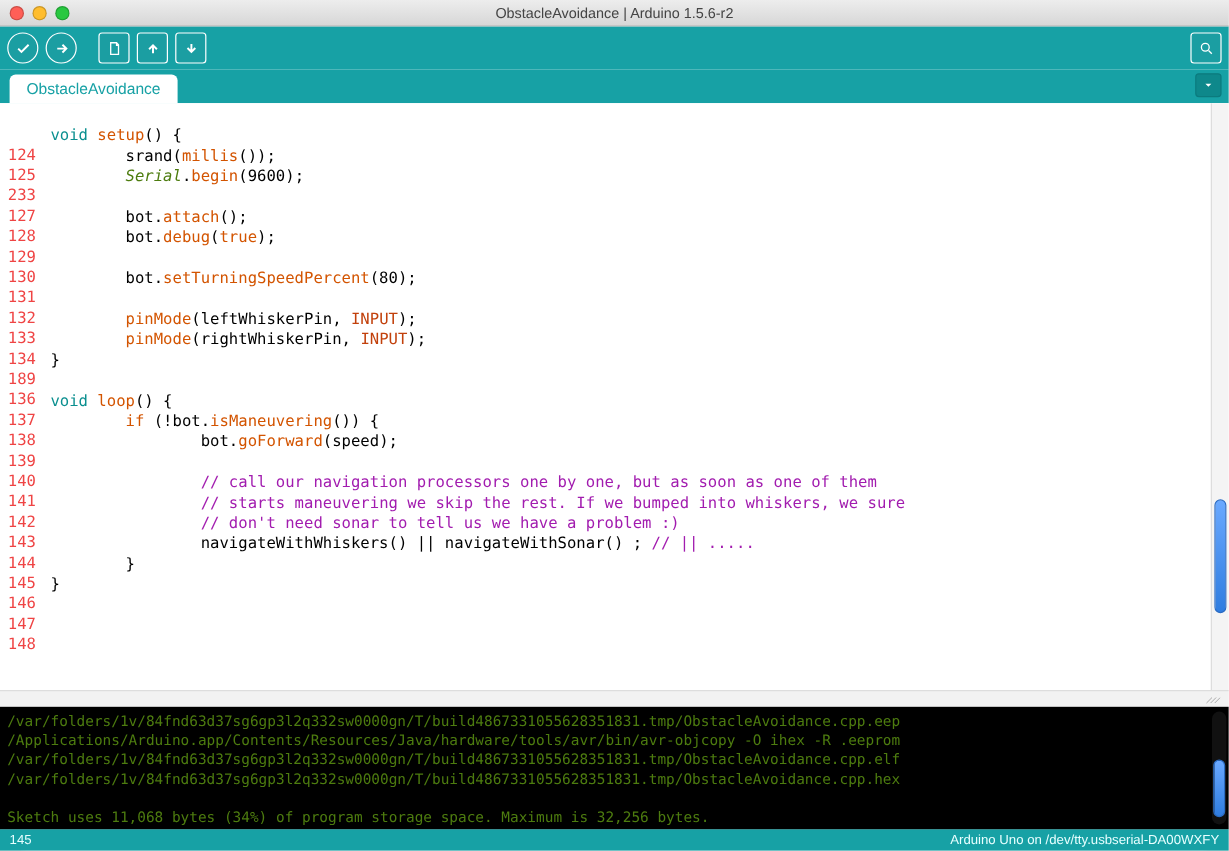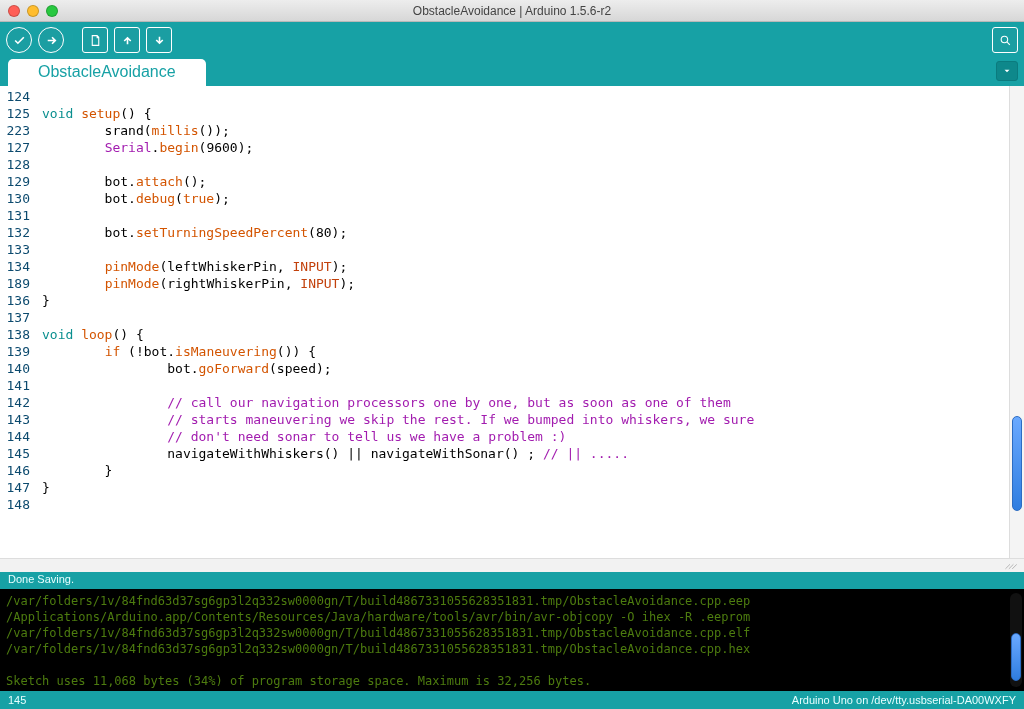--- a/index.html
+++ b/index.html
@@ -19,33 +19,33 @@
 
 .toolbar { height: 36px; background: #17a1a5; display: flex; align-items: center; padding: 0 6px; gap: 6px; }
 .tool-btn { width: 26px; height: 26px; border-radius: 50%; background: #1b9ea2; border: 1.5px solid #fff; display: flex; align-items: center; justify-content: center; cursor: pointer; color: #fff; }
 .tool-btn svg { width: 13px; height: 13px; }
 .tool-sq { width: 26px; height: 26px; border-radius: 3px; background: #1b9ea2; border: 1.5px solid #fff; display: flex; align-items: center; justify-content: center; cursor: pointer; color: #fff; }
 .tool-sq svg { width: 13px; height: 13px; }
 .tool-spacer { flex: 1; }
 
 
 .tabbar { height: 28px; background: #17a1a5; display: flex; align-items: flex-end; padding: 0 8px; position: relative; }
-.tab { background: #fff; border-top-left-radius: 5px; border-top-right-radius: 5px; padding: 4px 30px 5px; font-size: 16px; color: #17a1a5; cursor: pointer; }
+.tab { background: #fff; border-top-left-radius: 5px; border-top-right-radius: 5px; padding: 4px 14px 5px; font-size: 13px; color: #17a1a5; cursor: pointer; }
 .tab-dd { position: absolute; right: 6px; top: 3px; width: 22px; height: 20px; background: #0e888b; border: 1px solid #0b7b7e; border-radius: 3px; display: flex; align-items: center; justify-content: center; cursor: pointer; }
 .tab-dd svg { width: 10px; height: 10px; fill: #fff; }
 
 
 .editor-wrap { flex: 1; display: flex; background: #fff; font-family: Menlo, Consolas, "DejaVu Sans Mono", monospace; font-size: 13px; line-height: 17px; overflow: hidden; position: relative; }
-.gutter { width: 36px; background: #fff; color: #0c4a6e; text-align: right; padding: 2px 6px 0 0; border-right: 0px solid #eee; user-select: none; }
+.gutter { width: 36px; background: #fff; color: #ef4444; text-align: right; padding: 2px 6px 0 0; border-right: 0px solid #eee; user-select: none; margin-top: 33px; }
 .gutter div { height: 17px; }
 .code { flex: 1; padding: 2px 0 0 6px; white-space: pre; overflow: hidden; }
 .code .ln { height: 17px; display: block; }
 .kw { color: #d35400; }       
 .type { color: #0a8f8f; }     
-.id { color: #a21caf; }       
+.id { color: #4d7c0f; font-style: italic; }       
 .fn { color: #d35400; }
 .cmt { color: #a21caf; }      
 .const { color: #c2410c; }
 .plain { color: #000; }
 
 
 .vscroll { width: 15px; background: #f4f4f4; border-left: 1px solid #ddd; position: relative; }
 .vscroll .thumb { position: absolute; left: 2px; right: 2px; border-radius: 6px; background: linear-gradient(#6aa9ff,#2f7de0); border: 1px solid #2b6cc3; }
 .vscroll .thumb-main { top: 330px; height: 95px; }
 
@@ -119,21 +119,21 @@
       <svg viewBox="0 0 24 24">
           <path d="M6 9l6 6 6-6z"></path>
         </svg>
     </div>
   </div>
 
   <div class="editor-wrap">
     <div class="gutter" id="gutter">
         <div>124</div>
         <div>125</div>
-        <div>223</div>
+        <div>233</div>
         <div>127</div>
         <div>128</div>
         <div>129</div>
         <div>130</div>
         <div>131</div>
         <div>132</div>
         <div>133</div>
         <div>134</div>
         <div>189</div>
         <div>136</div>
@@ -157,21 +157,20 @@
   </div>
 
   <div class="hscroll">
     <div class="grip">
       <svg viewBox="0 0 24 14">
           <path d="M4 12L12 4M10 12L18 4M16 12L24 4" stroke="#8a8a8a" stroke-width="1" fill="none"></path>
         </svg>
     </div>
   </div>
 
-  <div class="status">Done Saving.</div>
 
   <div class="console">
     <div id="console-lines">
         <div>/var/folders/1v/84fnd63d37sg6gp3l2q332sw0000gn/T/build4867331055628351831.tmp/ObstacleAvoidance.cpp.eep</div>
         <div>/Applications/Arduino.app/Contents/Resources/Java/hardware/tools/avr/bin/avr-objcopy -O ihex -R .eeprom</div>
         <div>/var/folders/1v/84fnd63d37sg6gp3l2q332sw0000gn/T/build4867331055628351831.tmp/ObstacleAvoidance.cpp.elf</div>
         <div>/var/folders/1v/84fnd63d37sg6gp3l2q332sw0000gn/T/build4867331055628351831.tmp/ObstacleAvoidance.cpp.hex</div>
         <div>&nbsp;</div>
         <div>Sketch uses 11,068 bytes (34%) of program storage space. Maximum is 32,256 bytes.</div>
       </div>

